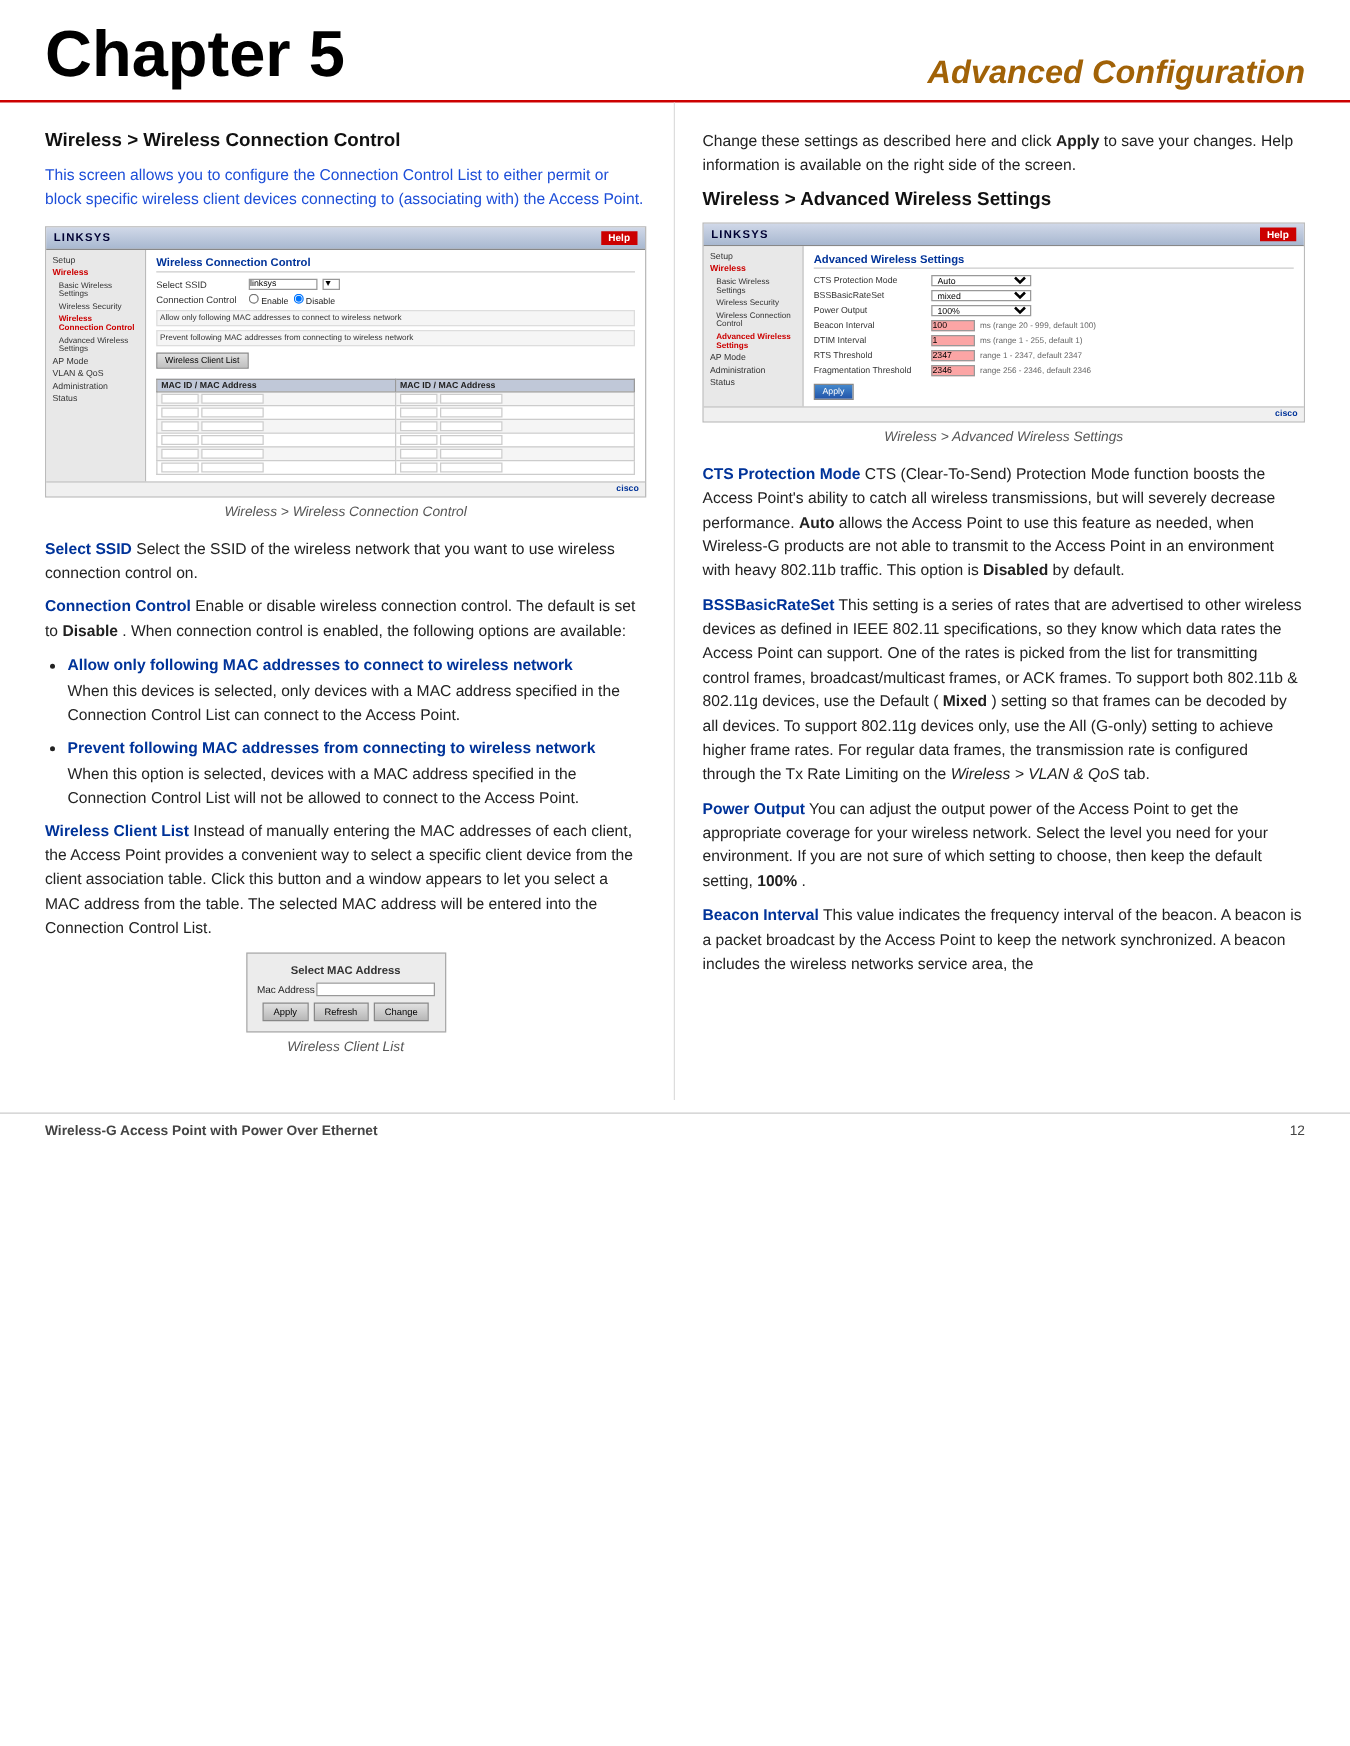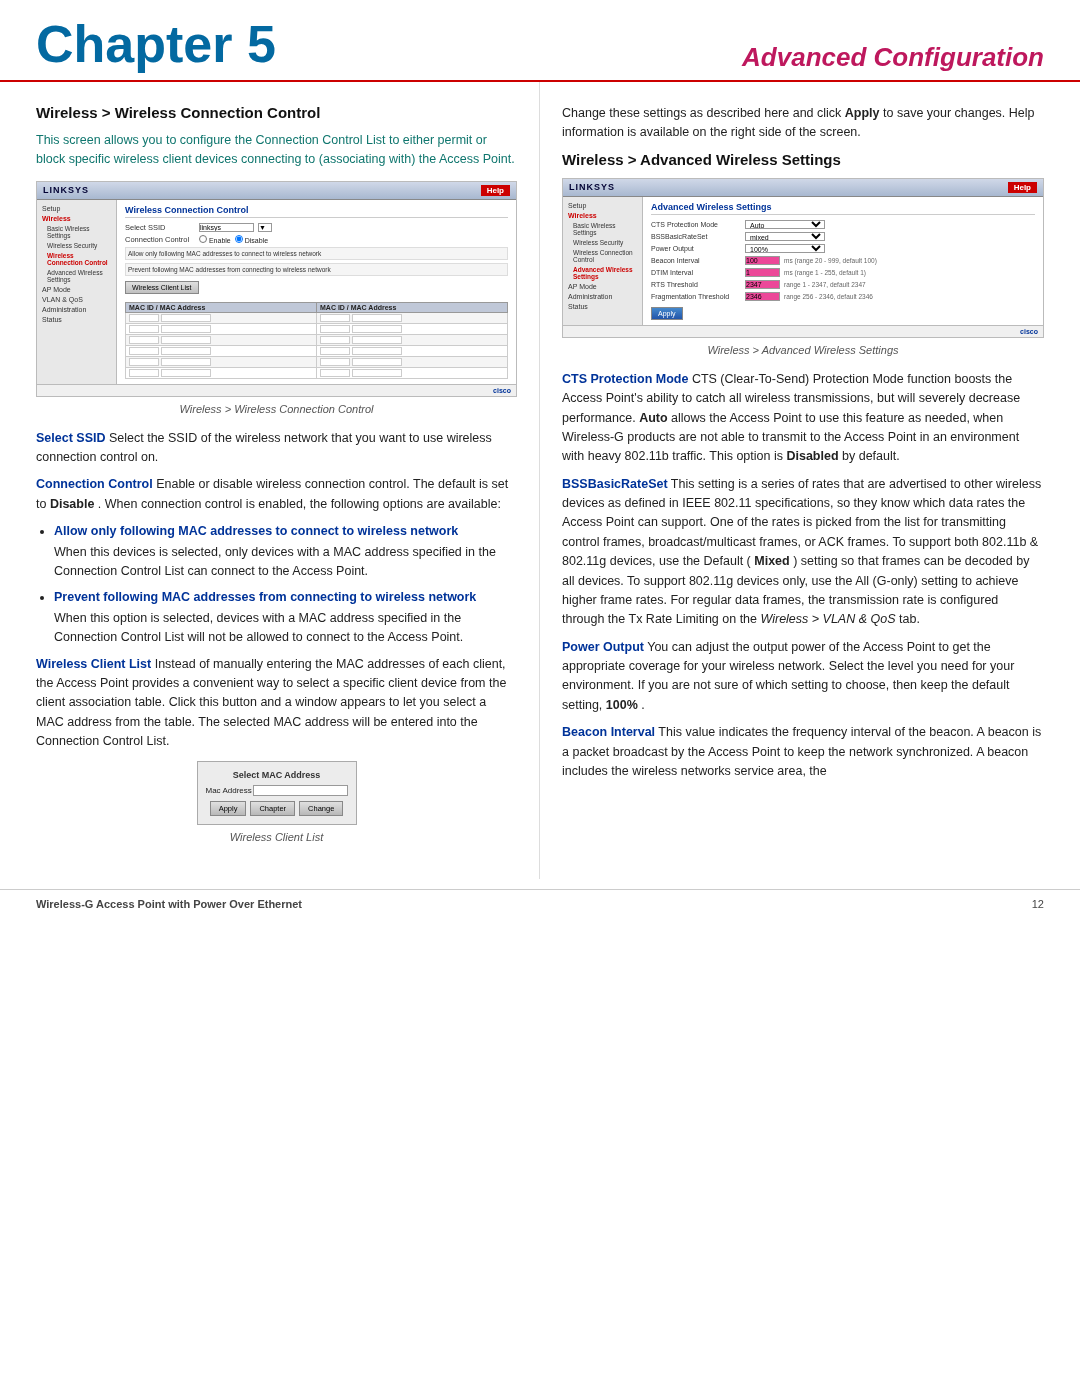--- a/index.html
+++ b/index.html
@@ -15,27 +15,27 @@
     .header {
       display: flex;
       justify-content: space-between;
       align-items: flex-end;
       padding: 18px 36px 10px 36px;
       border-bottom: 2px solid #c00;
     }
     .header-chapter {
       font-size: 52px;
       font-weight: bold;
-      color: #0369a1;
+      color: #000000;
       line-height: 1;
     }
     .header-title {
       font-size: 26px;
       font-weight: bold;
-      color: #be185d;
+      color: #a16207;
       font-style: italic;
       text-align: right;
       line-height: 1;
     }
     
     .content {
       display: flex;
       gap: 0;
       padding: 0;
     }
@@ -51,21 +51,21 @@
     .section-title {
       font-size: 15px;
       font-weight: bold;
       margin-bottom: 10px;
       color: #111;
     }
     .section-intro {
       font-size: 12.5px;
       line-height: 1.5;
       margin-bottom: 12px;
-      color: #0f766e;
+      color: #1d4ed8;
     }
     
     .ui-screenshot {
       border: 1px solid #bbb;
       background: #f0f0f0;
       margin-bottom: 6px;
       padding: 0;
       font-size: 8px;
     }
     .ui-header-bar {
@@ -287,21 +287,21 @@
     .ui-label-aws { color: #333; min-width: 90px; font-size: 7px; }
     .ui-select-aws {
       border: 1px solid #999;
       background: #fff;
       height: 9px;
       width: 80px;
       font-size: 7px;
     }
     .ui-input-aws {
       border: 1px solid #999;
-      background: #ec4899;
+      background: #fca5a5;
       height: 9px;
       width: 80px;
       font-size: 7px;
     }
     .ui-hint { font-size: 6.5px; color: #666; }
   </style>
 </head>
 <body>
 
 <div class="header">
@@ -429,21 +429,21 @@
     </p>
 
     <div class="mac-dialog">
       <div class="mac-dialog-title">Select MAC Address</div>
       <div class="mac-dialog-row">
         <span style="font-size:8px;">Mac Address</span>
         <input class="mac-dialog-input" style="">
       </div>
       <div class="mac-dialog-btns">
         <button class="mac-btn">Apply</button>
-        <button class="mac-btn">Chapter</button>
+        <button class="mac-btn">Refresh</button>
         <button class="mac-btn">Change</button>
       </div>
     </div>
     <div class="ui-caption">Wireless Client List</div>
 
 
   </div>
 
   <div class="col-right">
 

